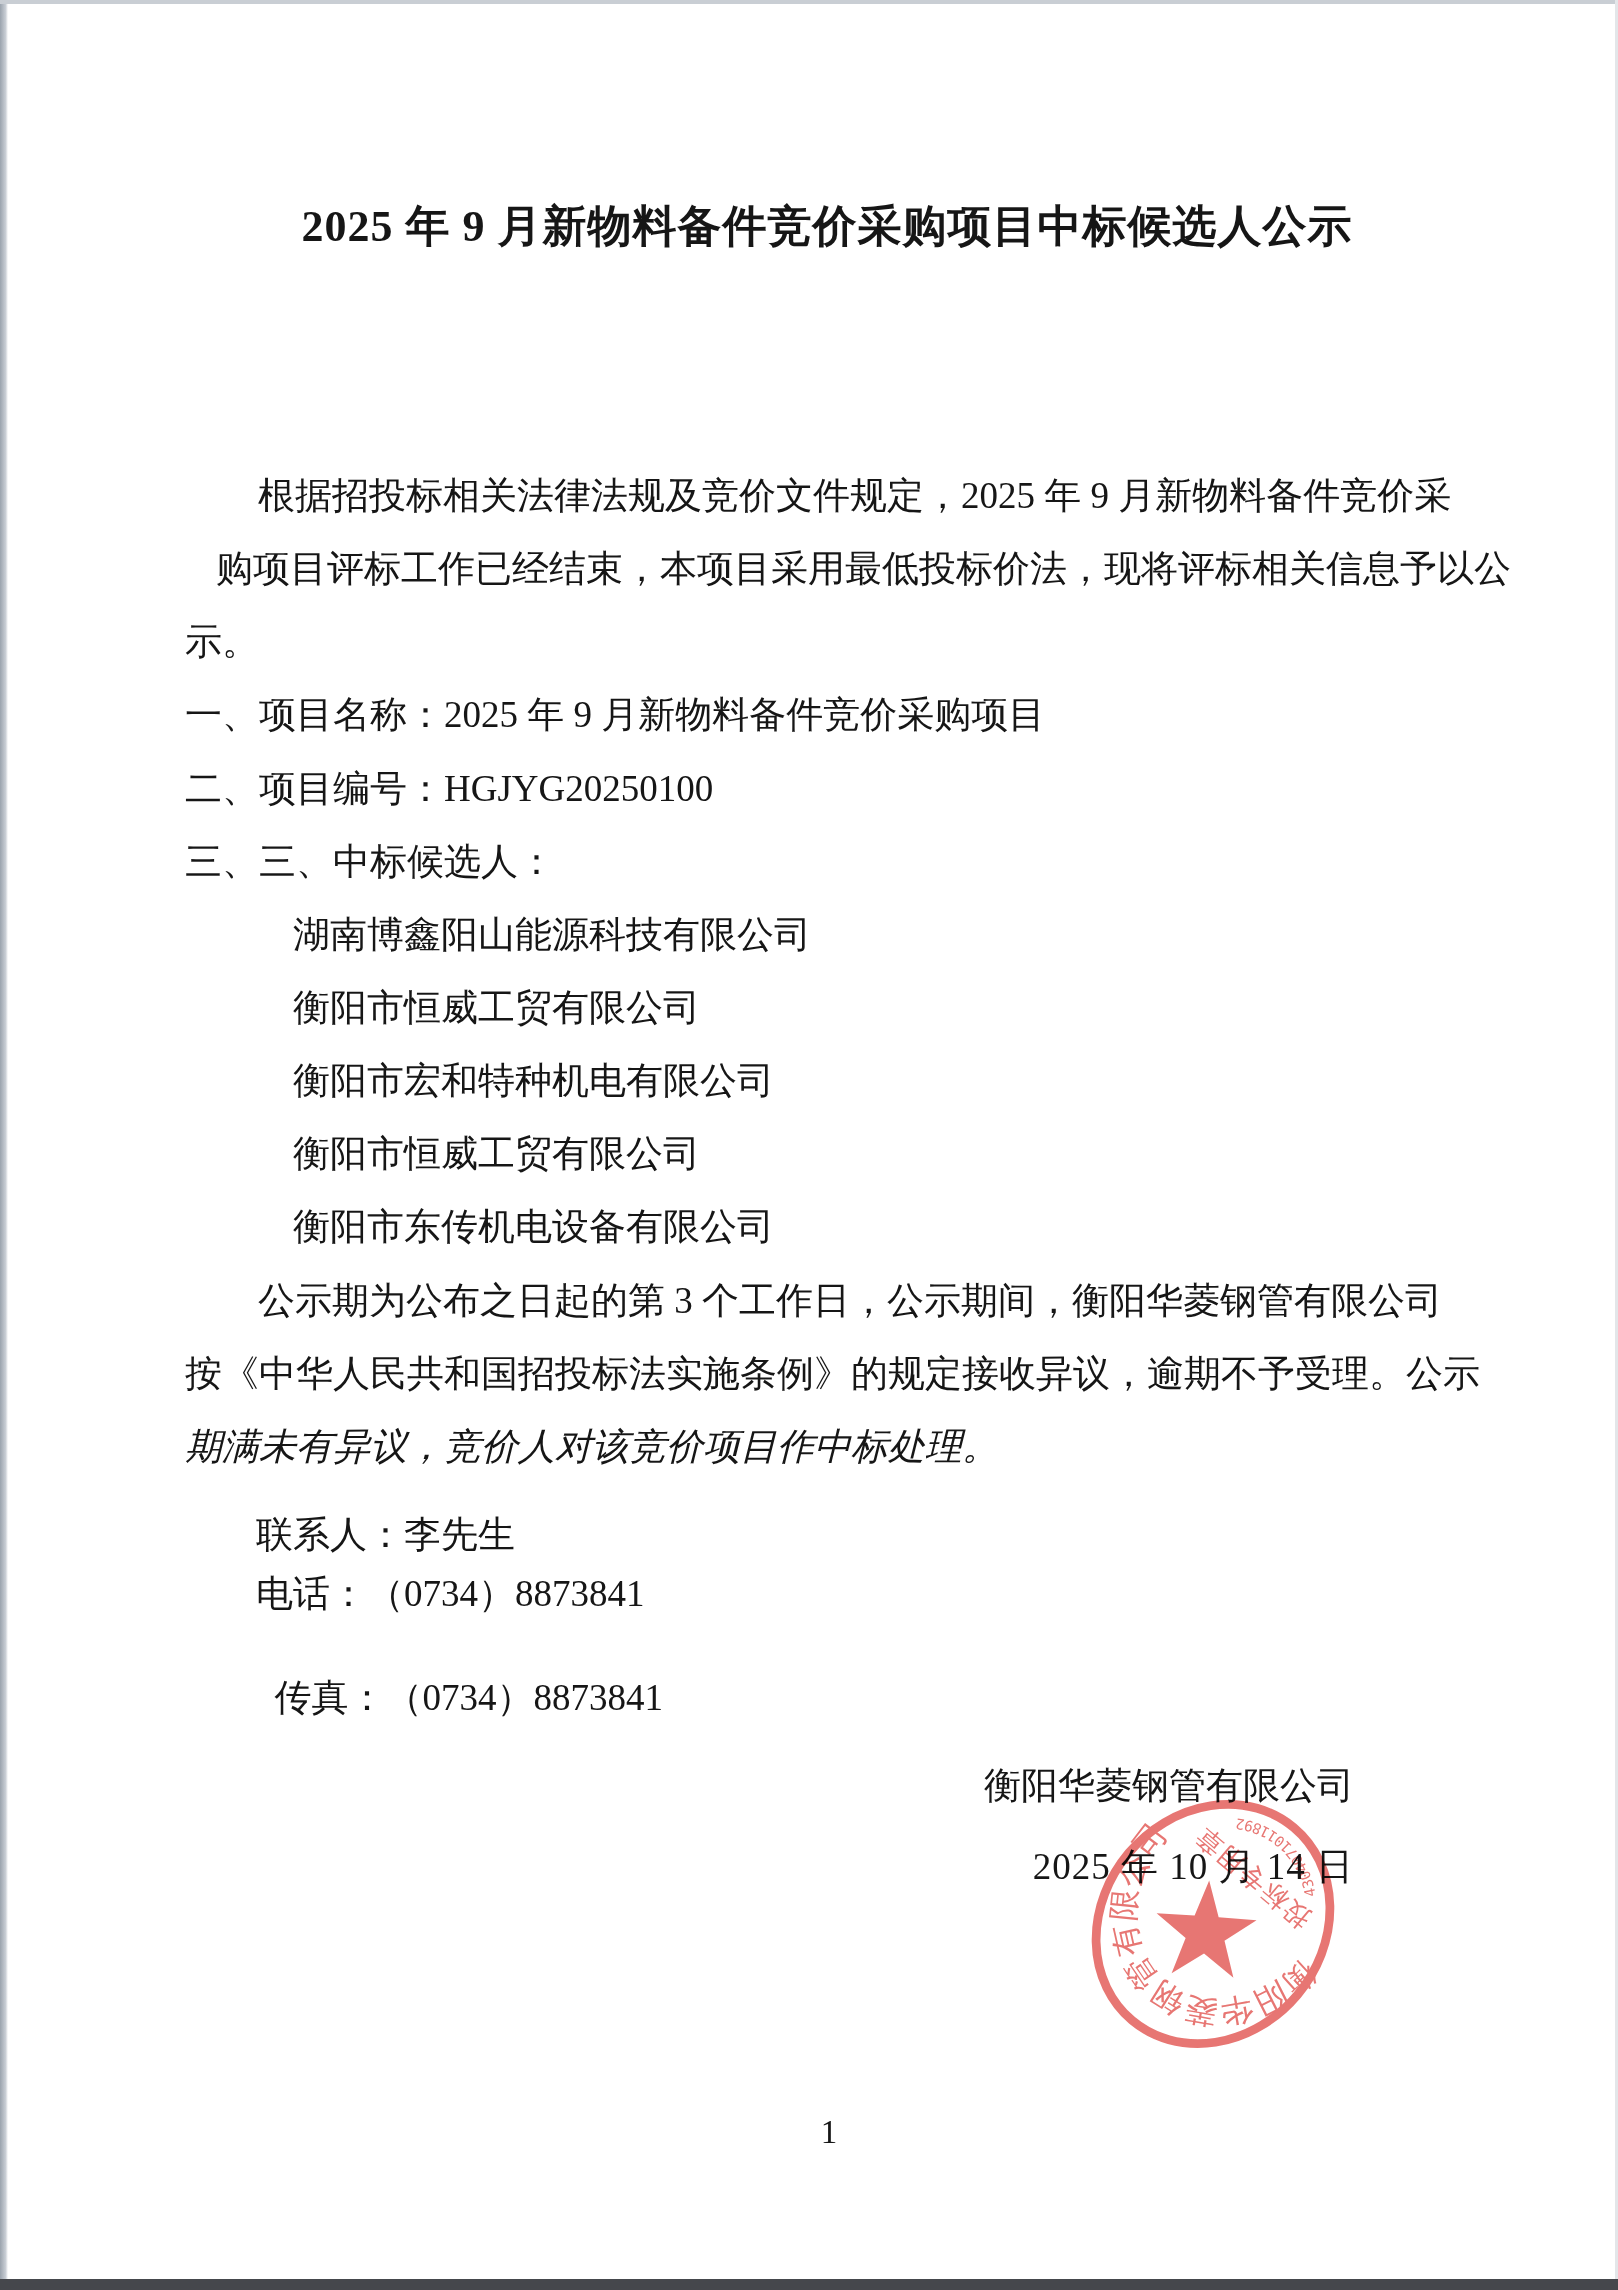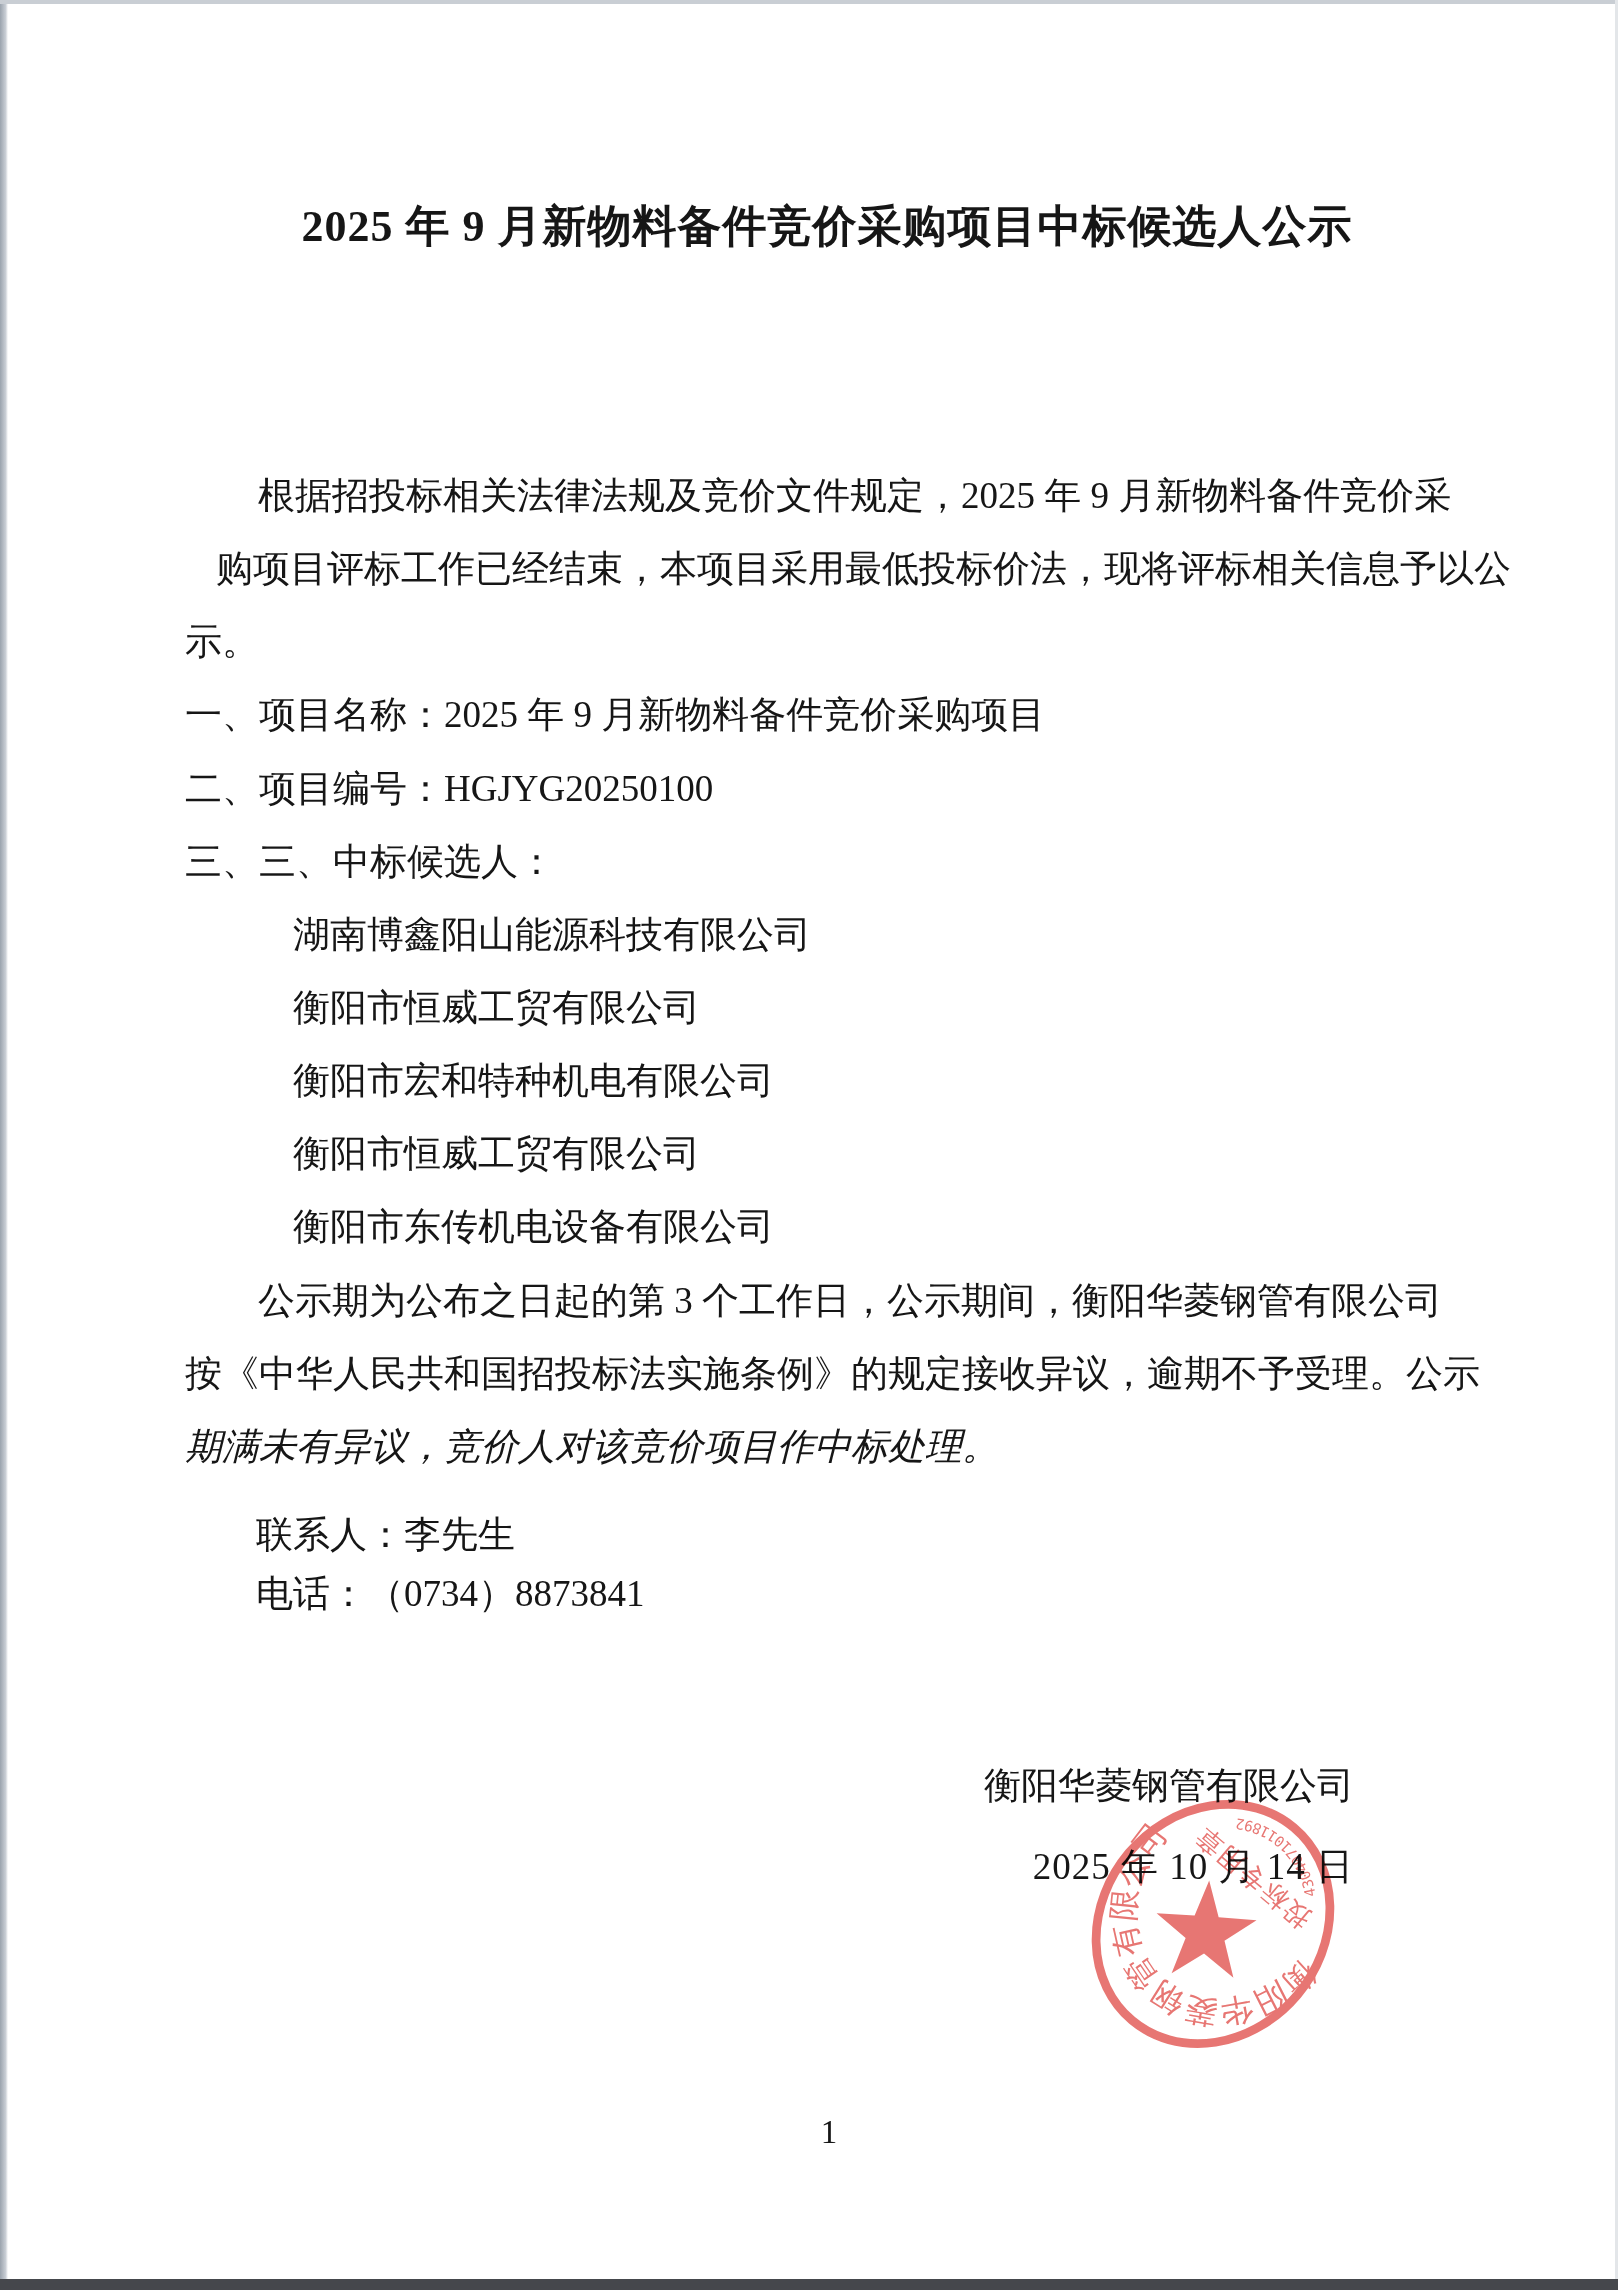--- a/index.html
+++ b/index.html
@@ -51,20 +51,21 @@
 <div class="line" style="top:1129px;left:293px;">衡阳市恒威工贸有限公司</div>
 <div class="line" style="top:1202px;left:293px;">衡阳市东传机电设备有限公司</div>
 
 <div class="line" style="top:1276px;left:258px;">公示期为公布之日起的第 3 个工作日，公示期间，衡阳华菱钢管有限公司</div>
 <div class="line" style="top:1349px;left:185px;">按《中华人民共和国招投标法实施条例》的规定接收异议，逾期不予受理。公示</div>
 <div class="line" style="top:1422px;left:185px;font-style:italic;">期满未有异议，竞价人对该竞价项目作中标处理。</div>
 
 <div class="line" style="top:1510px;left:256px;">联系人：李先生</div>
 <div class="line" style="top:1569px;left:256px;">电话：（0734）8873841</div>
 <div class="line" style="top:1624px;left:256px;">
+  <span>传真：（0734）8873841</span>
 </div>
 
 <div class="sig-block">
   <div>衡阳华菱钢管有限公司</div>
   <div class="sig-date">2025 年 10 月 14 日</div>
 </div>
 
 <div class="stamp">
   <svg width="316" height="316" viewBox="-162 -162 324 324" xmlns="http://www.w3.org/2000/svg">
     <g transform="rotate(-140)" fill="#e4635f" stroke="none">

